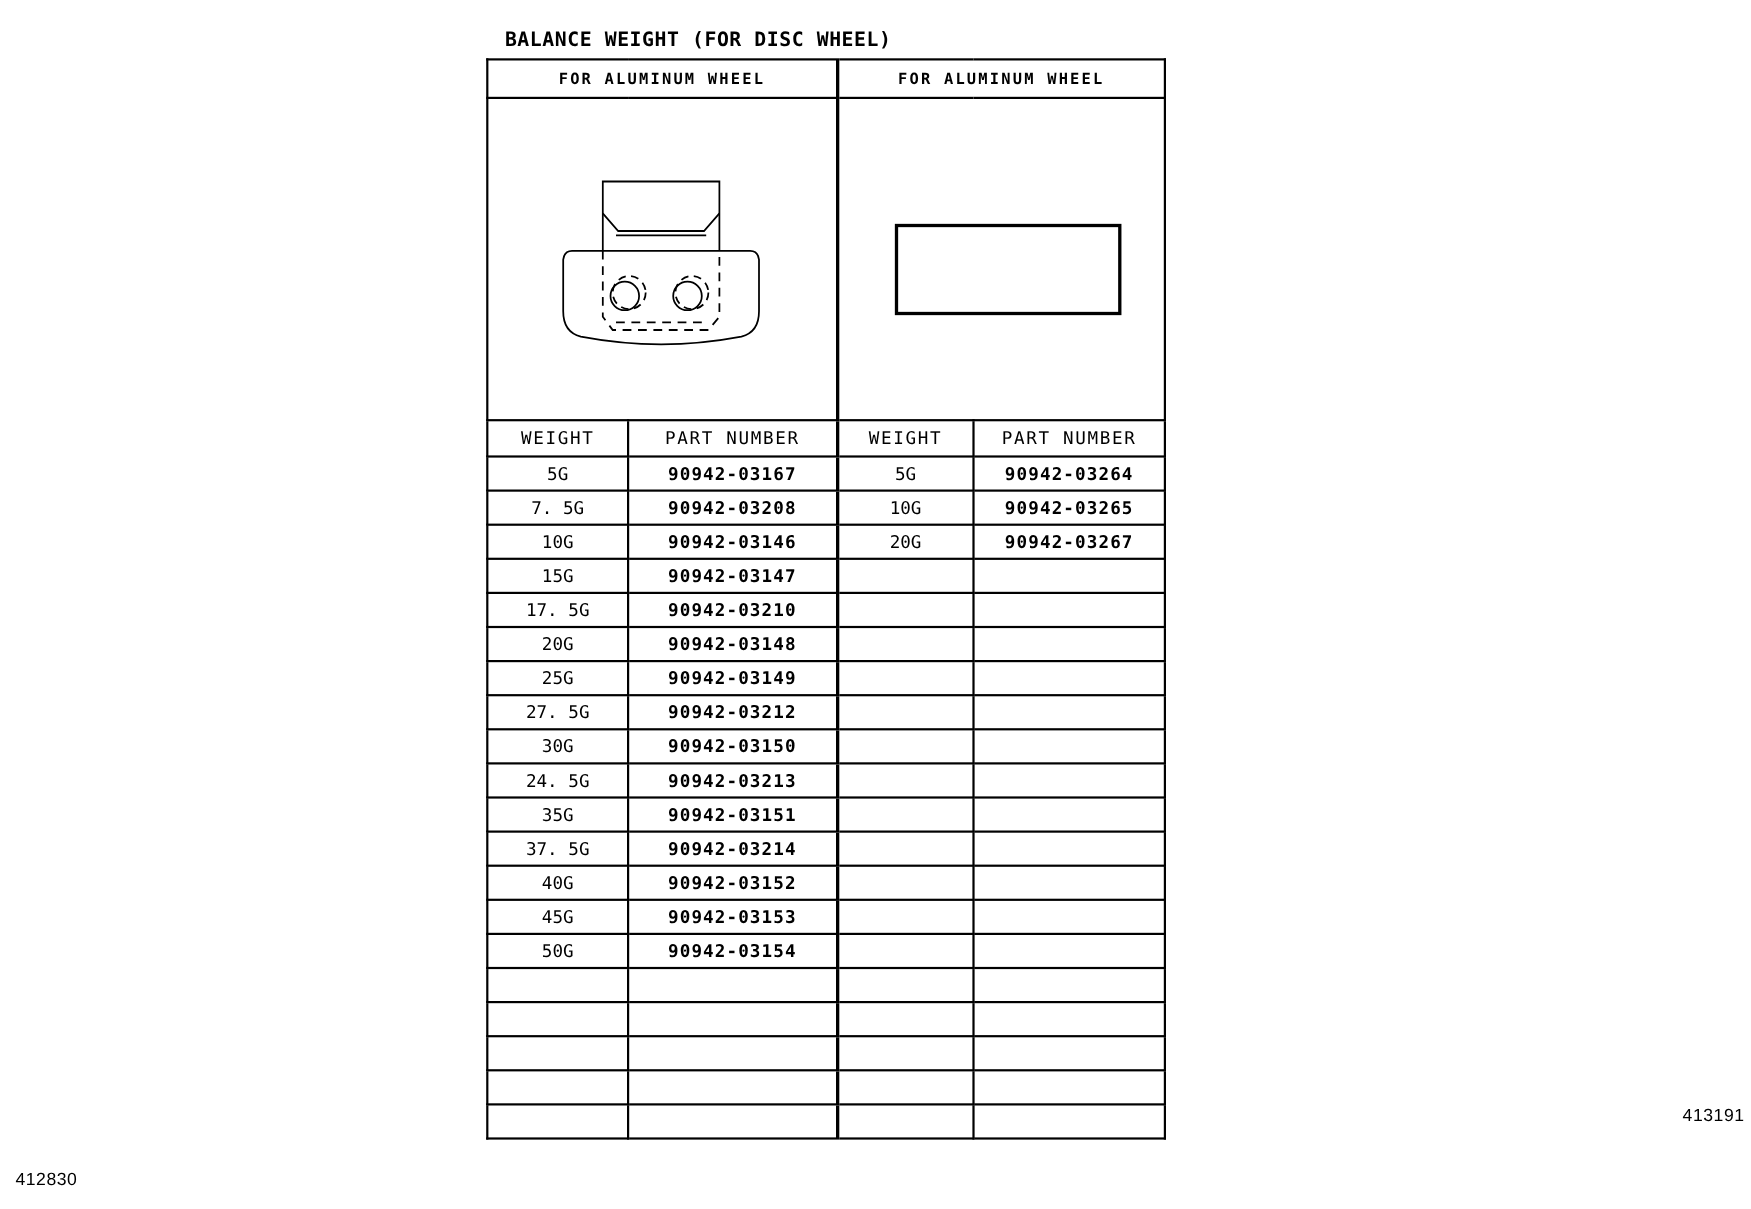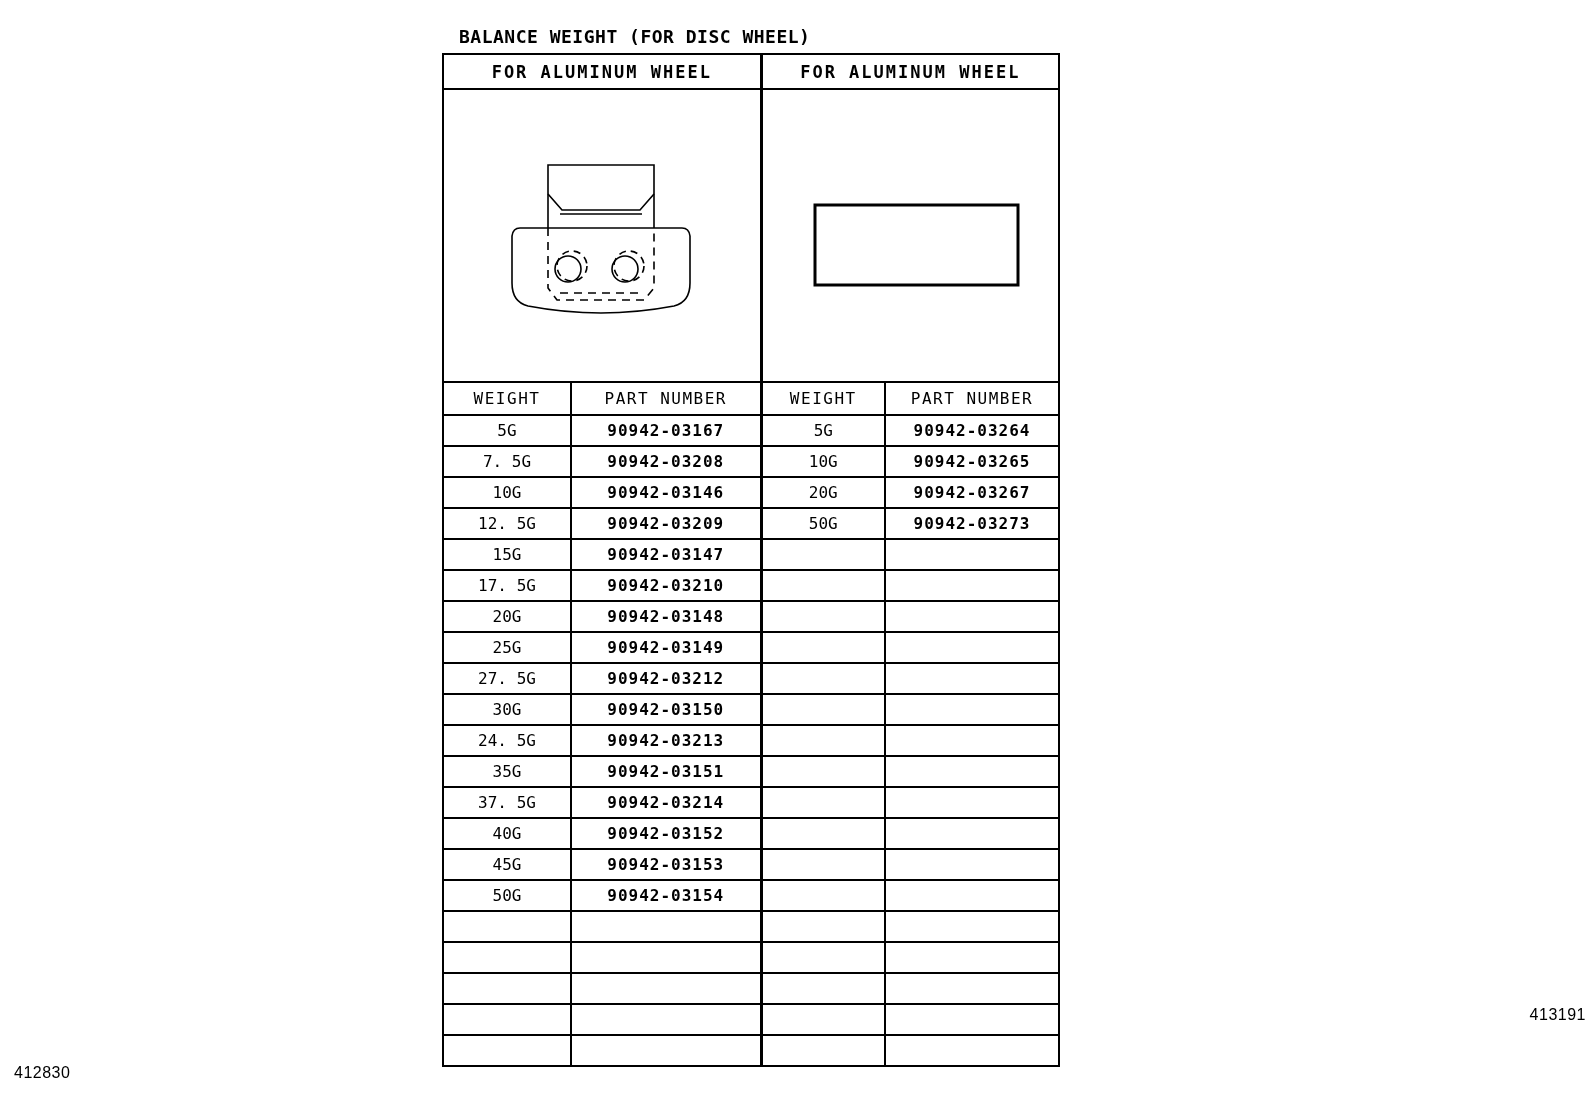--- a/index.html
+++ b/index.html
@@ -28,21 +28,21 @@
   }
   .parts-table td, .parts-table th {
     border: 2px solid #000;
     text-align: center;
     vertical-align: middle;
     overflow: hidden;
     white-space: pre;
   }
   .section-header-row th {
     height: 35px;
-    font-size: 17px;
+    font-size: 14px;
     font-weight: 700;
     letter-spacing: 2px;
   }
   .figure-row td { height: 217px; padding: 0; }
   .figure-row svg { display: block; }
   .column-header-row th {
     height: 33px;
     font-size: 16px;
     font-weight: 400;
     letter-spacing: 1.5px;
@@ -125,26 +125,20 @@
         <td class="weight-cell col-mid-divider">10G</td>
         <td class="part-cell col-thin-divider">90942-03265</td>
       </tr>
       <tr>
         <td class="weight-cell">10G</td>
         <td class="part-cell">90942-03146</td>
         <td class="weight-cell col-mid-divider">20G</td>
         <td class="part-cell col-thin-divider">90942-03267</td>
       </tr>
       <tr>
-        <td class="weight-cell">12. 5G</td>
-        <td class="part-cell">90942-03209</td>
-        <td class="weight-cell col-mid-divider">50G</td>
-        <td class="part-cell col-thin-divider">90942-03273</td>
-      </tr>
-      <tr>
         <td class="weight-cell">15G</td>
         <td class="part-cell">90942-03147</td>
         <td class="weight-cell col-mid-divider"></td>
         <td class="part-cell col-thin-divider"></td>
       </tr>
       <tr>
         <td class="weight-cell">17. 5G</td>
         <td class="part-cell">90942-03210</td>
         <td class="weight-cell col-mid-divider"></td>
         <td class="part-cell col-thin-divider"></td>

